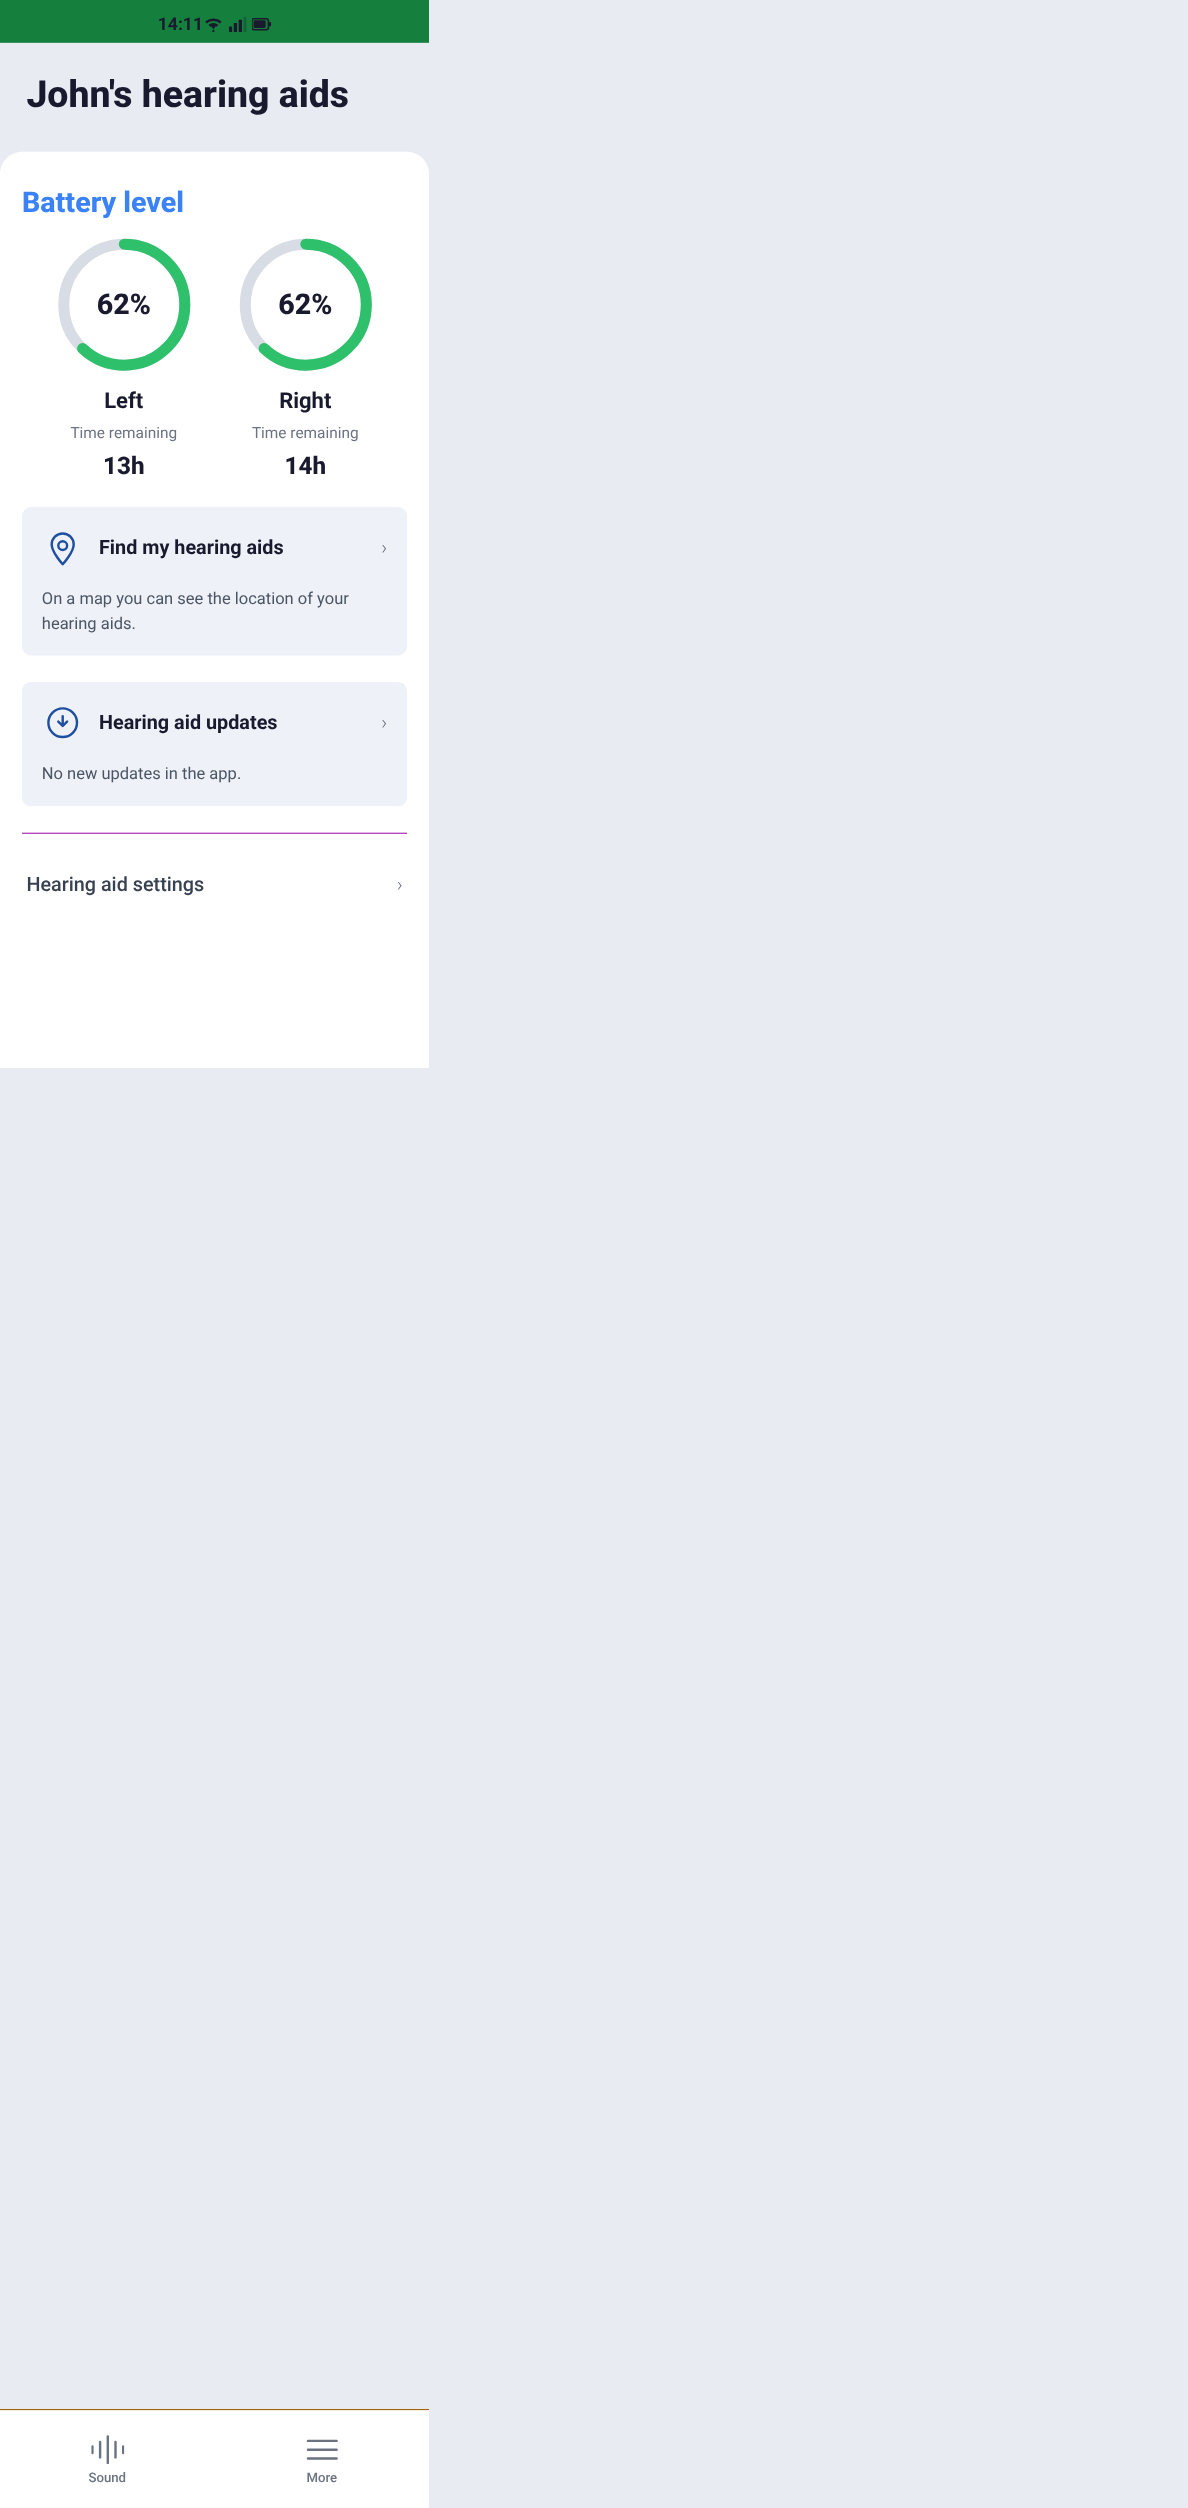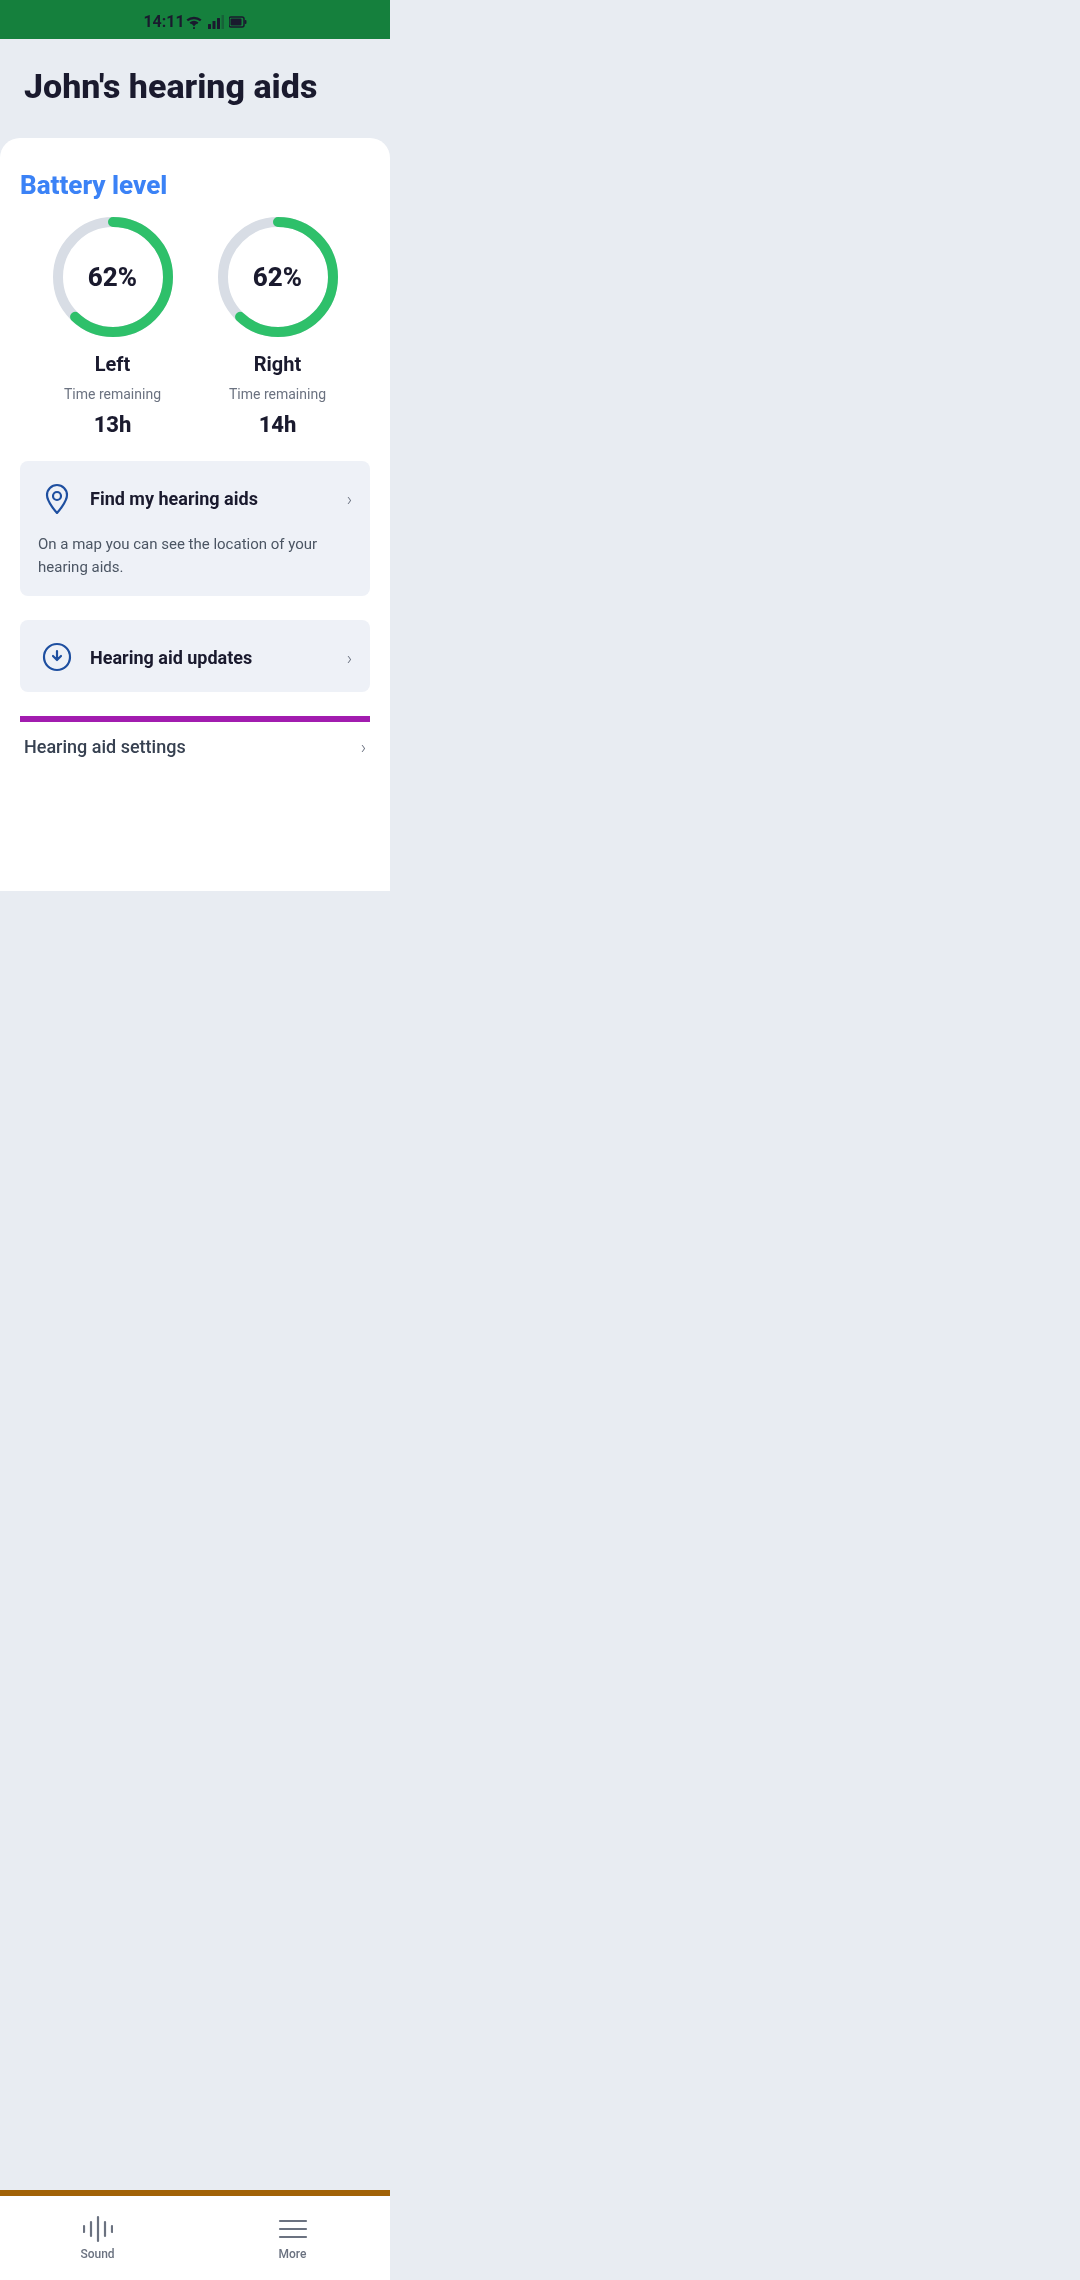--- a/index.html
+++ b/index.html
@@ -171,37 +171,37 @@
       font-size: 15px;
       color: #4b5563;
       line-height: 1.5;
     }
 
     
     .settings-row {
       display: flex;
       align-items: center;
       justify-content: space-between;
-      padding: 14px 4px;
-      border-top: 6px solid #a21caf;
+      padding: 36px 4px;
+      border-top: 1px solid #a21caf;
     }
     .settings-row-label {
       font-size: 18px;
       color: #374151;
       font-weight: 500;
     }
 
     
     .bottom-nav {
       position: fixed;
       bottom: 0;
       left: 0;
       width: 390px;
       background: #fff;
-      border-top: 6px solid #a16207;
+      border-top: 1px solid #a16207;
       display: flex;
       height: 90px;
       padding-bottom: 10px;
     }
     .nav-item {
       flex: 1;
       display: flex;
       flex-direction: column;
       align-items: center;
       justify-content: center;
@@ -326,20 +326,21 @@
         <div class="info-card-icon">
           <svg width="32" height="32" viewBox="0 0 32 32" fill="none">
             <circle cx="16" cy="16" r="13" stroke="#1e4fa0" stroke-width="2.2" fill="none"></circle>
             <path d="M16 10v8M12 15l4 4 4-4" stroke="#1e4fa0" stroke-width="2.2" stroke-linecap="round" stroke-linejoin="round"></path>
           </svg>
         </div>
         <span class="info-card-title">Hearing aid updates</span>
       </div>
       <span class="chevron-icon">›</span>
     </div>
+    <div class="info-card-body">No new updates in the app.</div>
   </div>
 
   <div class="settings-row">
     <span class="settings-row-label">Hearing aid settings</span>
     <span class="chevron-icon">›</span>
   </div>
 
 </div>
 
 <nav class="bottom-nav">

